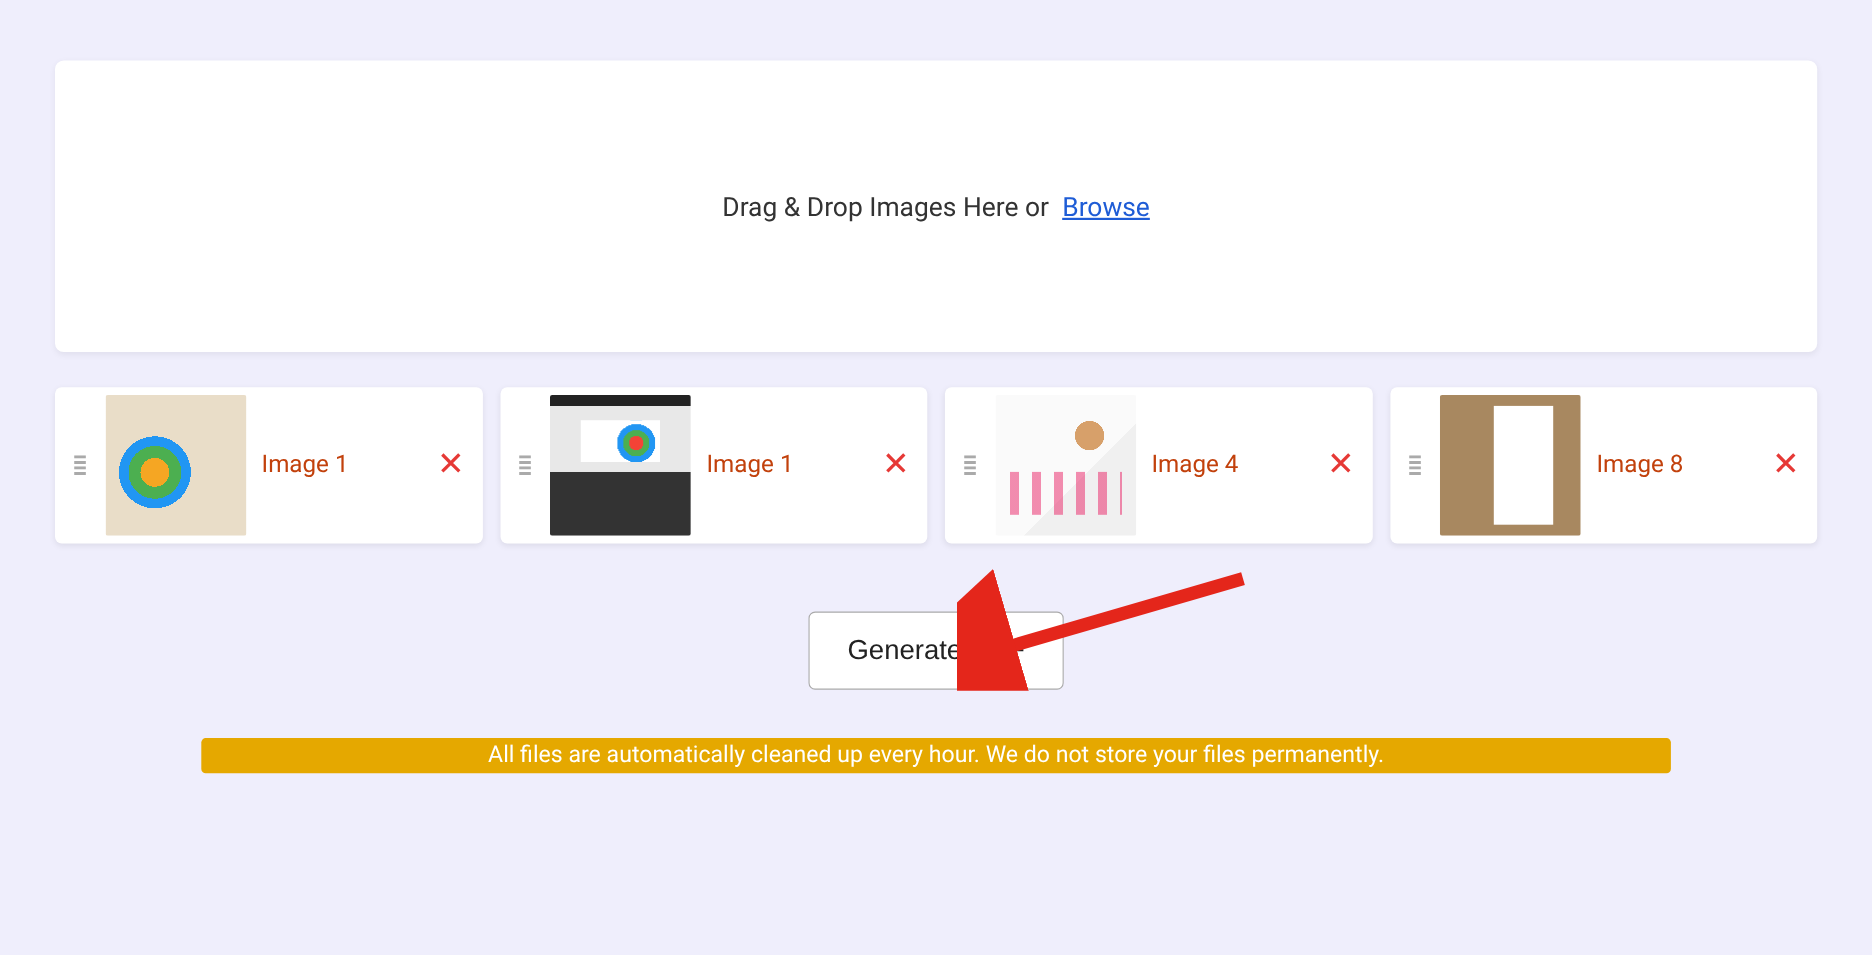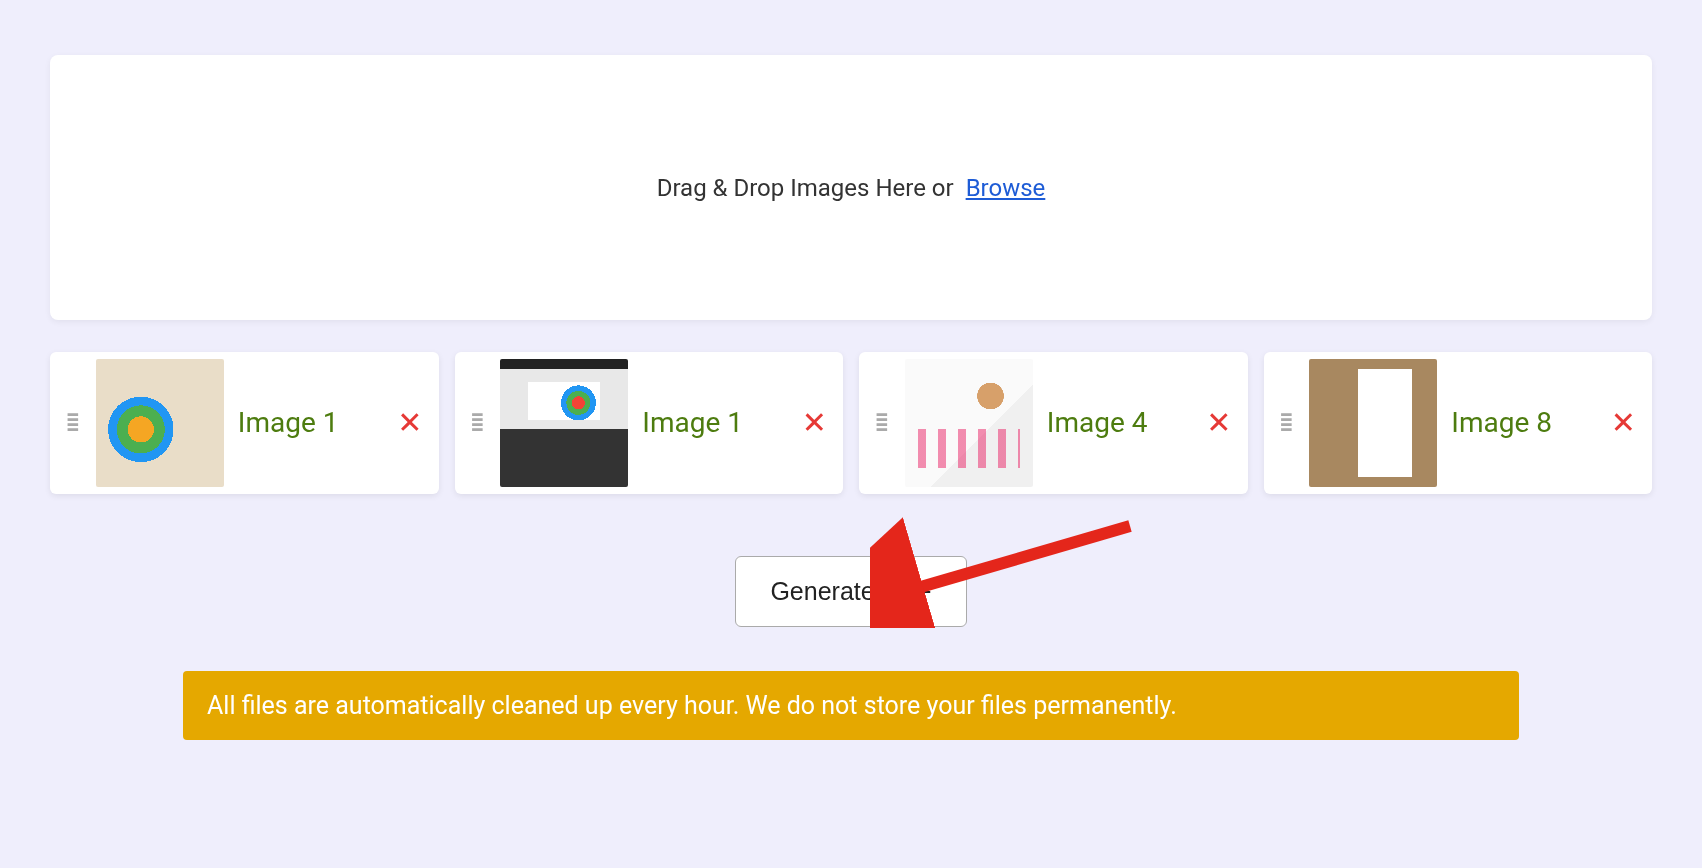--- a/index.html
+++ b/index.html
@@ -66,22 +66,22 @@
   display: flex;
   align-items: center;
   justify-content: center;
   overflow: hidden;
 }
 .thumb-inner {
   width: 100%;
   height: 100%;
 }
 .image-label {
-  font-size: 28px;
-  color: #4d7c0f;
+  font-size: 22px;
+  color: #c2410c;
   line-height: 1.3;
   flex: 1;
 }
 .remove-btn {
   color: #e63936;
   font-size: 30px;
   cursor: pointer;
   flex-shrink: 0;
   background: none;
   border: none;
@@ -94,22 +94,23 @@
   border: 1px solid #aaa;
   border-radius: 6px;
   padding: 20px 34px;
   font-size: 25px;
   color: #222;
   cursor: pointer;
 }
 .notice {
   background: #e5a800;
   color: #fff;
-  font-size: 25px;
-  padding: 20px 24px;
+  text-align: center;
+  font-size: 21px;
+  padding: 4px 24px;
   margin: 44px 183px 0 183px;
   border-radius: 4px;
 }
 .arrow-annotation {
   position: absolute;
   left: 870px;
   top: 508px;
   pointer-events: none;
 }
 

